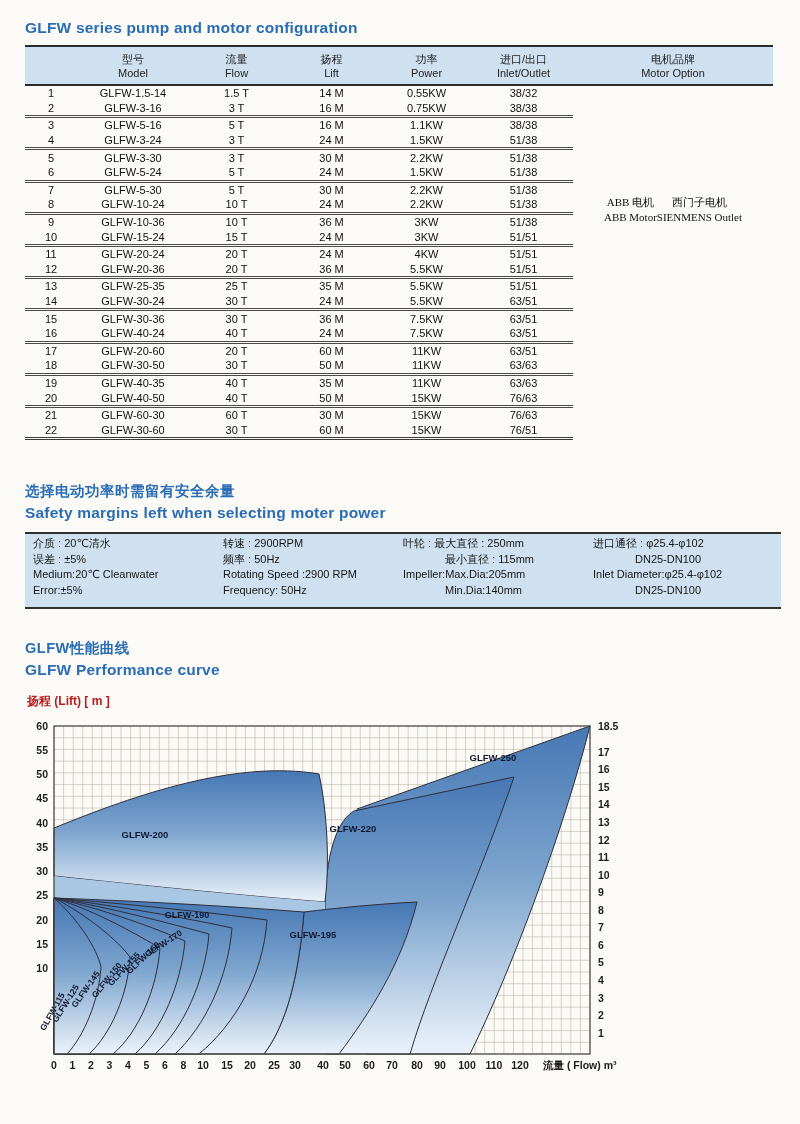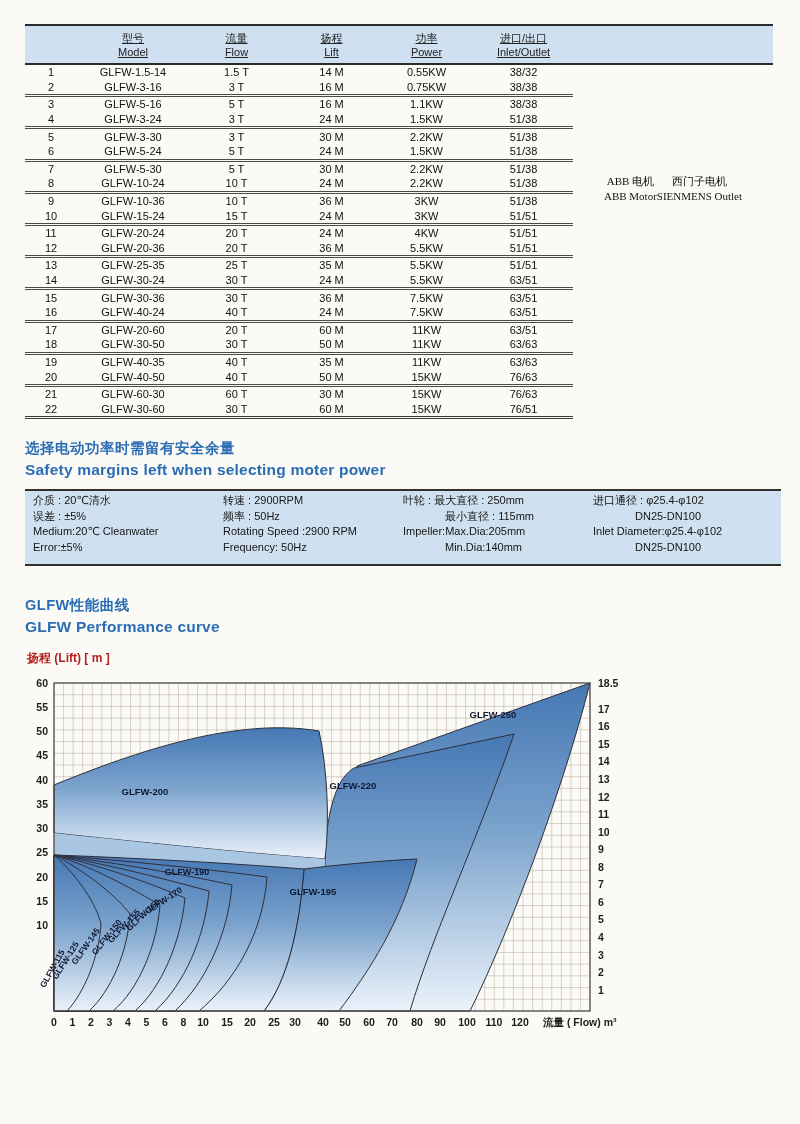--- a/index.html
+++ b/index.html
@@ -12,33 +12,33 @@
   .sec-title-cn{color:#2a6db5;font-size:14.5px;font-weight:700;letter-spacing:.5px;}
   .sec-title-en{color:#2a6db5;font-size:15.5px;font-weight:600;margin-top:3px;letter-spacing:.2px;}
 
   
   .pump-table{position:relative;width:748px;margin-top:8px;}
   .t-head{
     display:grid;grid-template-columns:52px 112px 95px 95px 95px 99px 200px;
     background:#cfe1f0;border-top:2px solid #2b2b2b;border-bottom:2px solid #2b2b2b;
     padding:5px 0 4px 0;
   }
-  .t-head .hc{text-align:center;font-size:11px;line-height:14px;color:#222;text-decoration:underline;}
+  .t-head .hc{text-align:center;font-size:11px;line-height:14px;color:#222;}
   .t-body{width:548px;}
   .t-row{display:grid;grid-template-columns:52px 112px 95px 95px 95px 99px;height:14.6px;align-items:center;}
   .t-row .c{text-align:center;font-size:11px;color:#111;}
   .pair-end{border-bottom:3px double #4a4a4a;}
   .t-body .t-row:last-child{border-bottom:3px double #3a3a3a;}
   .motor-block{
     position:absolute;right:0;top:150px;width:200px;text-align:center;
     font-size:11px;line-height:15px;color:#111;display:flex;justify-content:center;gap:0;font-family:Liberation Serif, serif;
   }
 
   
-  .sec2{margin-top:20px;}
+  .sec2{margin-top:42px;}
   .spec-box{
     margin-top:10px;width:748px;background:#cfe1f0;
     border-top:2px solid #30302f;border-bottom:2px solid #30302f;
     display:grid;grid-template-columns:190px 180px 190px 188px;
     padding:2px 0 9px 8px;
   }
   .spec-col{font-size:11px;line-height:15.5px;color:#151515;}
   .spec-line.ind{padding-left:42px;}
 
   
@@ -46,20 +46,21 @@
   .y-title{font-size:12px;font-weight:700;color:#b91c1c;margin:14px 0 4px 2px;}
   .chart-wrap{margin-left:2px;}
   svg text{font-family:"Liberation Sans","DejaVu Sans",sans-serif;}
 </style>
 </head>
 <body>
 
 <div class="page">
 
   <div>
+    <div class="sec-title-en">GLFW series pump and motor configuration</div>
 
     <div class="pump-table">
       <div class="t-head">
         <div class="hc"></div>
         <div class="hc">
             <div>型号</div>
             <div>Model</div>
           </div>
         <div class="hc">
             <div>流量</div>
@@ -69,20 +70,24 @@
             <div>扬程</div>
             <div>Lift</div>
           </div>
         <div class="hc">
             <div>功率</div>
             <div>Power</div>
           </div>
         <div class="hc">
             <div>进口/出口</div>
             <div>Inlet/Outlet</div>
+          </div>
+        <div class="hc">
+            <div>电机品牌</div>
+            <div>Motor Option</div>
           </div>
       </div>
       <div class="t-body">
           <div class="t-row">
             <div class="c">1</div>
             <div class="c">GLFW-1.5-14</div>
             <div class="c">1.5 T</div>
             <div class="c">14 M</div>
             <div class="c">0.55KW</div>
             <div class="c">38/32</div>

